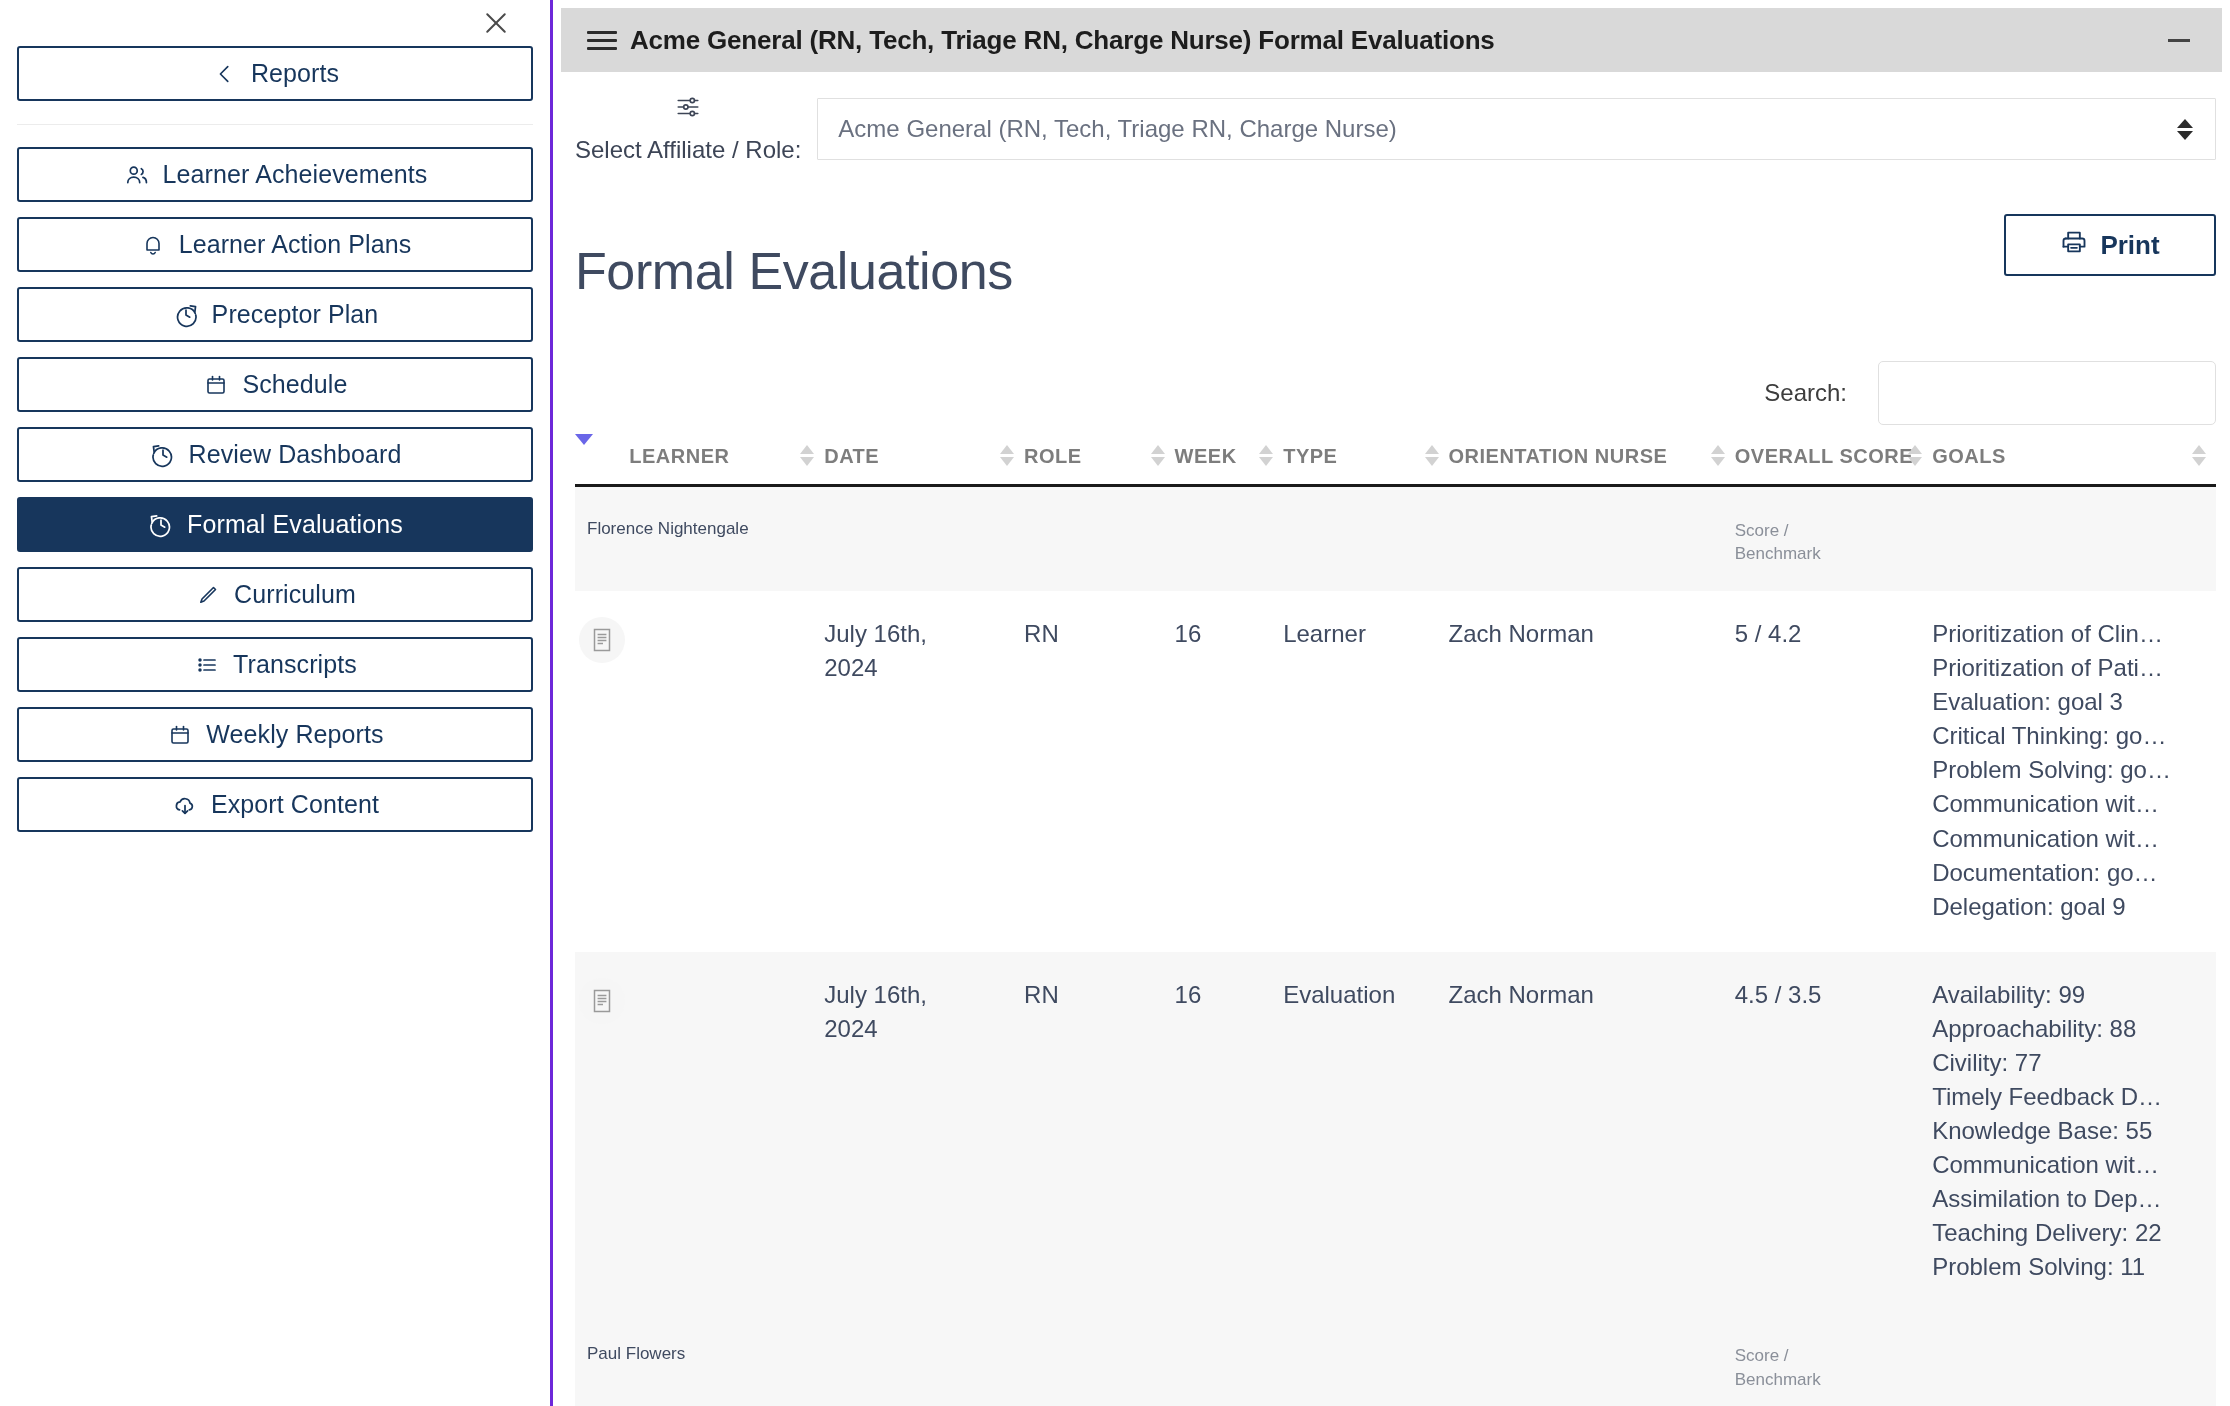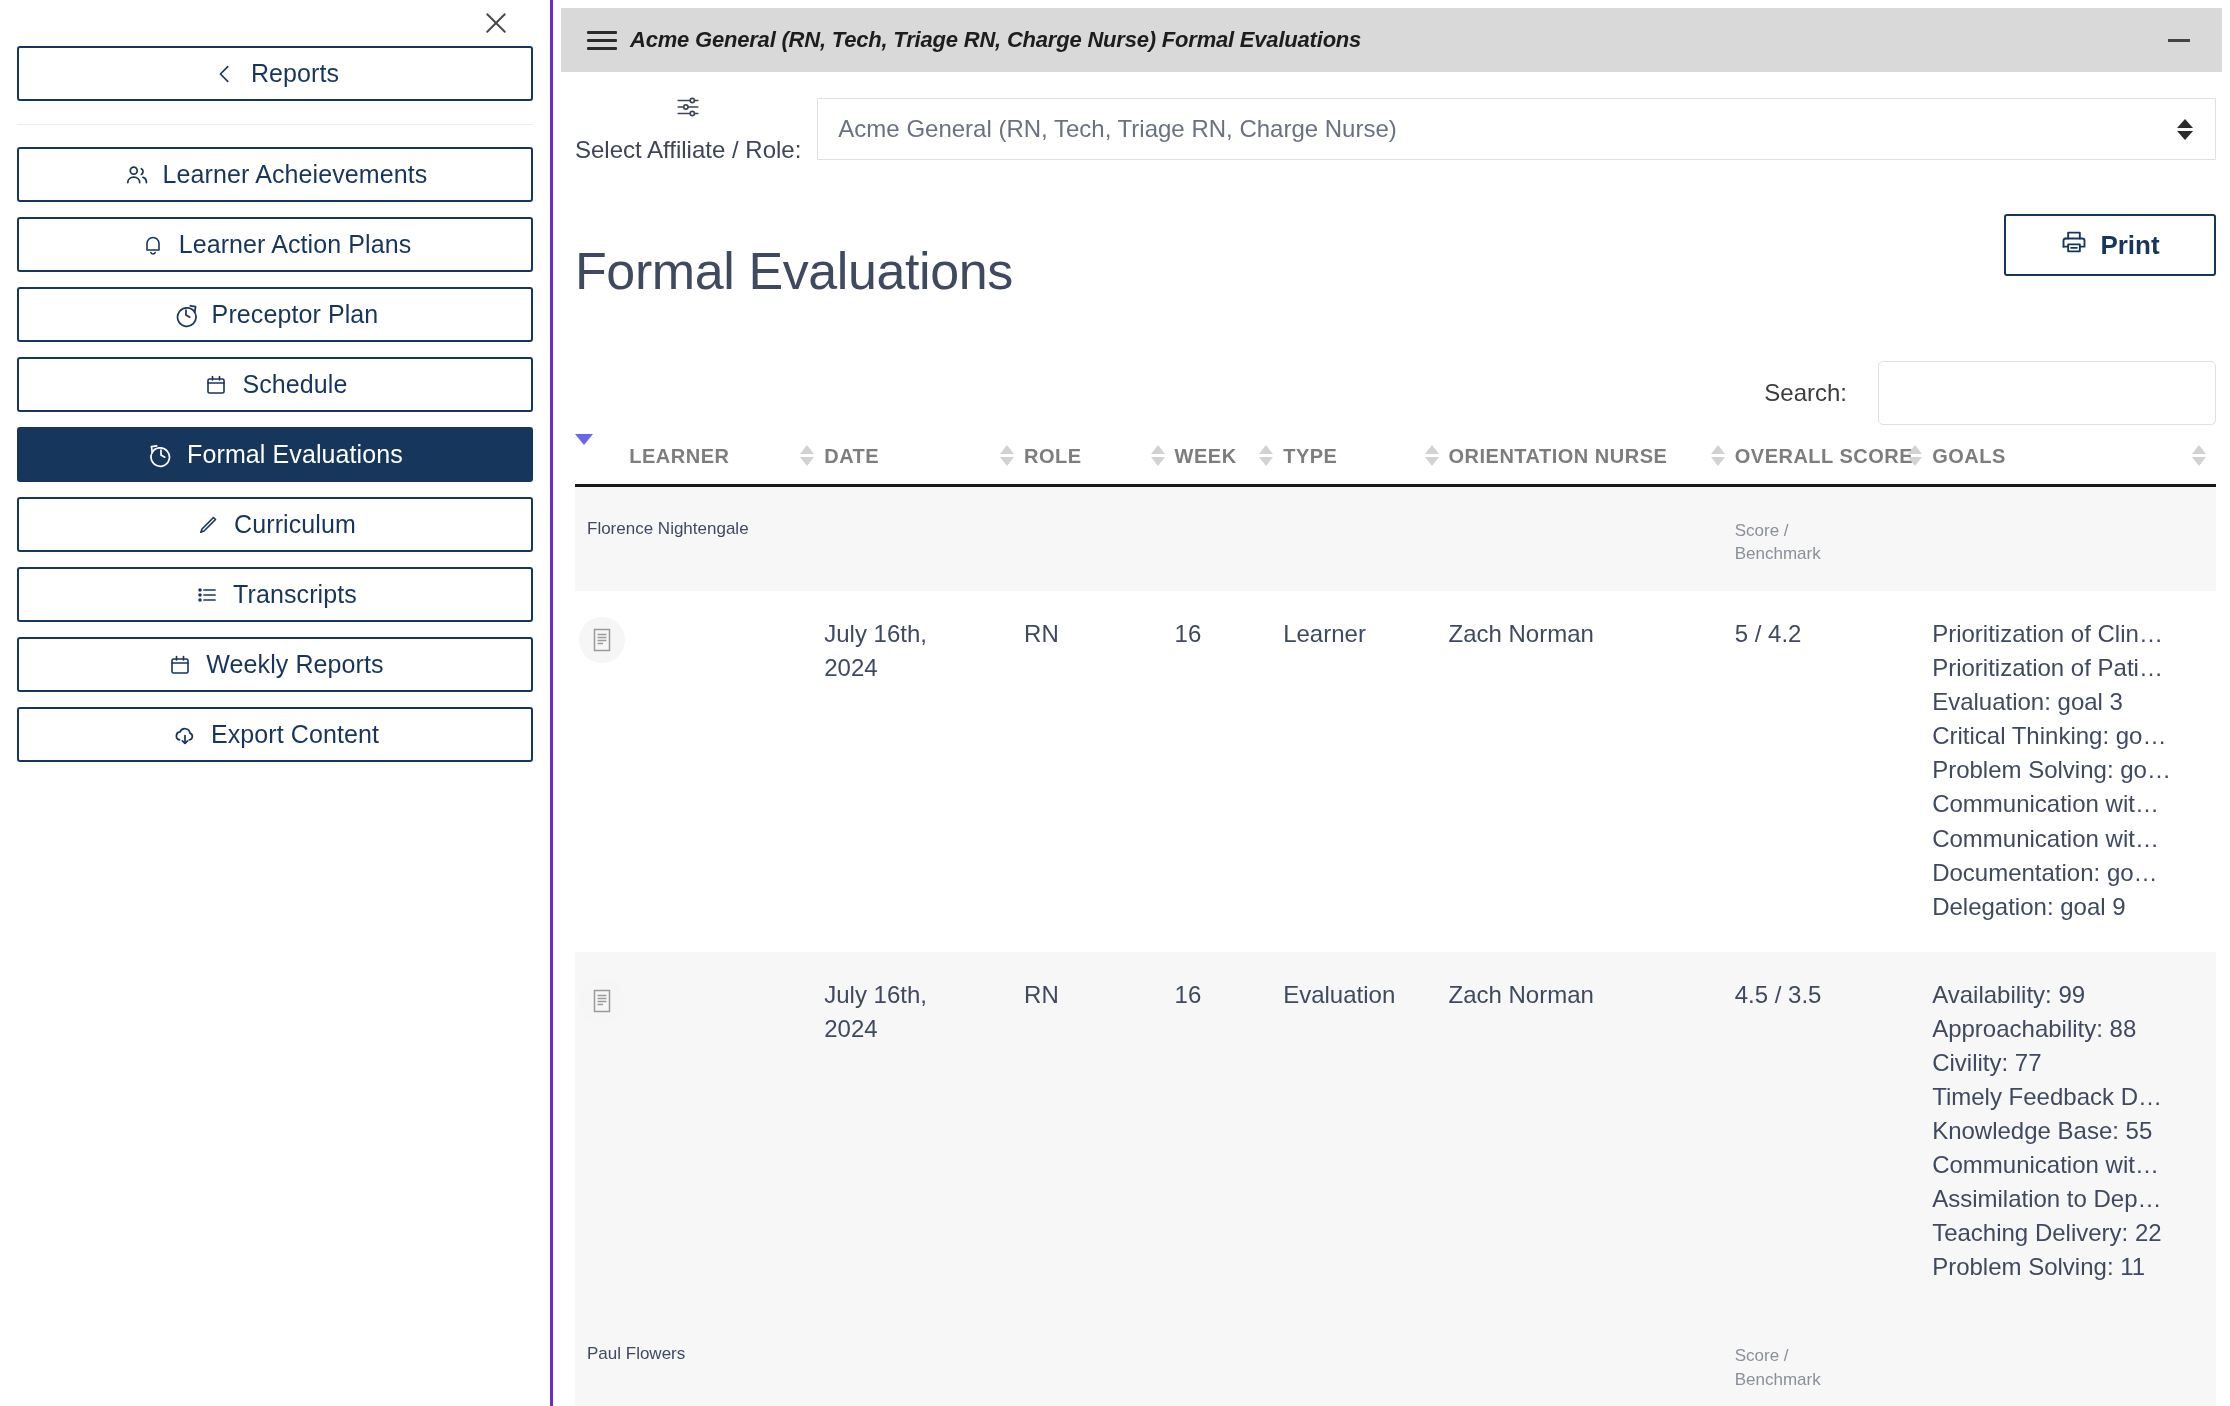--- a/index.html
+++ b/index.html
@@ -72,26 +72,25 @@
     background: #d9d9d9;
     display: flex;
     align-items: center;
     padding: 0 28px 0 26px;
     margin: 8px 8px 0 8px;
   }
   .hamburger { width: 30px; height: 30px; display:flex; flex-direction:column; justify-content:center; gap:5px; cursor:pointer; }
   .hamburger span { display:block; height:3px; background:#2b2b2b; border-radius:1px; }
   .titlebar-text {
     margin-left: 13px;
-    font-size: 22px;
+    font-size: 26px;
     font-weight: bold;
     color: #1d1d1d;
     letter-spacing: -0.2px;
     white-space: nowrap;
-    font-style: italic;
   }
   .titlebar-spacer { flex: 1 1 auto; }
   .minimize { width: 30px; height: 30px; display:flex; align-items:center; justify-content:center; cursor:pointer; }
   .minimize i { display:block; width: 22px; height: 3px; background:#444; }
 
   .filter-row {
     display: flex;
     align-items: center;
     padding: 22px 14px 0 22px;
   }
@@ -296,20 +295,30 @@
         <svg width="24" height="24" viewBox="0 0 24 24" fill="none" stroke="#17365c" stroke-width="1.6" stroke-linecap="round" stroke-linejoin="round">
             <rect x="4" y="6" width="16" height="14" rx="1.5"></rect>
             <line x1="4" y1="10" x2="20" y2="10"></line>
             <line x1="8.5" y1="3.6" x2="8.5" y2="7"></line>
             <line x1="15.5" y1="3.6" x2="15.5" y2="7"></line>
           </svg>
       </span>
       <span>Schedule</span>
     </div>
 
+    <div class="nav-btn">
+      <span class="ico">
+        <svg width="26" height="26" viewBox="0 0 24 24" fill="none" stroke="#17365c" stroke-width="1.6" stroke-linecap="round" stroke-linejoin="round">
+            <path d="M3.5 10.5A8.5 8.5 0 1 1 3 12"></path>
+            <polyline points="8 3.5 3.2 4.2 3.8 9"></polyline>
+            <polyline points="12 7.5 12 12 15.5 14"></polyline>
+          </svg>
+      </span>
+      <span>Review Dashboard</span>
+    </div>
 
     <div class="nav-btn active">
       <span class="ico">
         <svg width="26" height="26" viewBox="0 0 24 24" fill="none" stroke="#ffffff" stroke-width="1.6" stroke-linecap="round" stroke-linejoin="round">
             <path d="M3.5 10.5A8.5 8.5 0 1 1 3 12"></path>
             <polyline points="8 3.5 3.2 4.2 3.8 9"></polyline>
             <polyline points="12 7.5 12 12 15.5 14"></polyline>
           </svg>
       </span>
       <span>Formal Evaluations</span>

